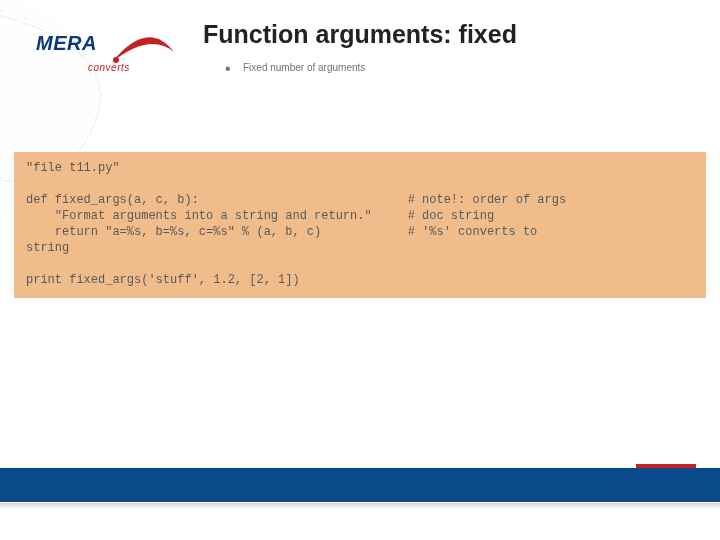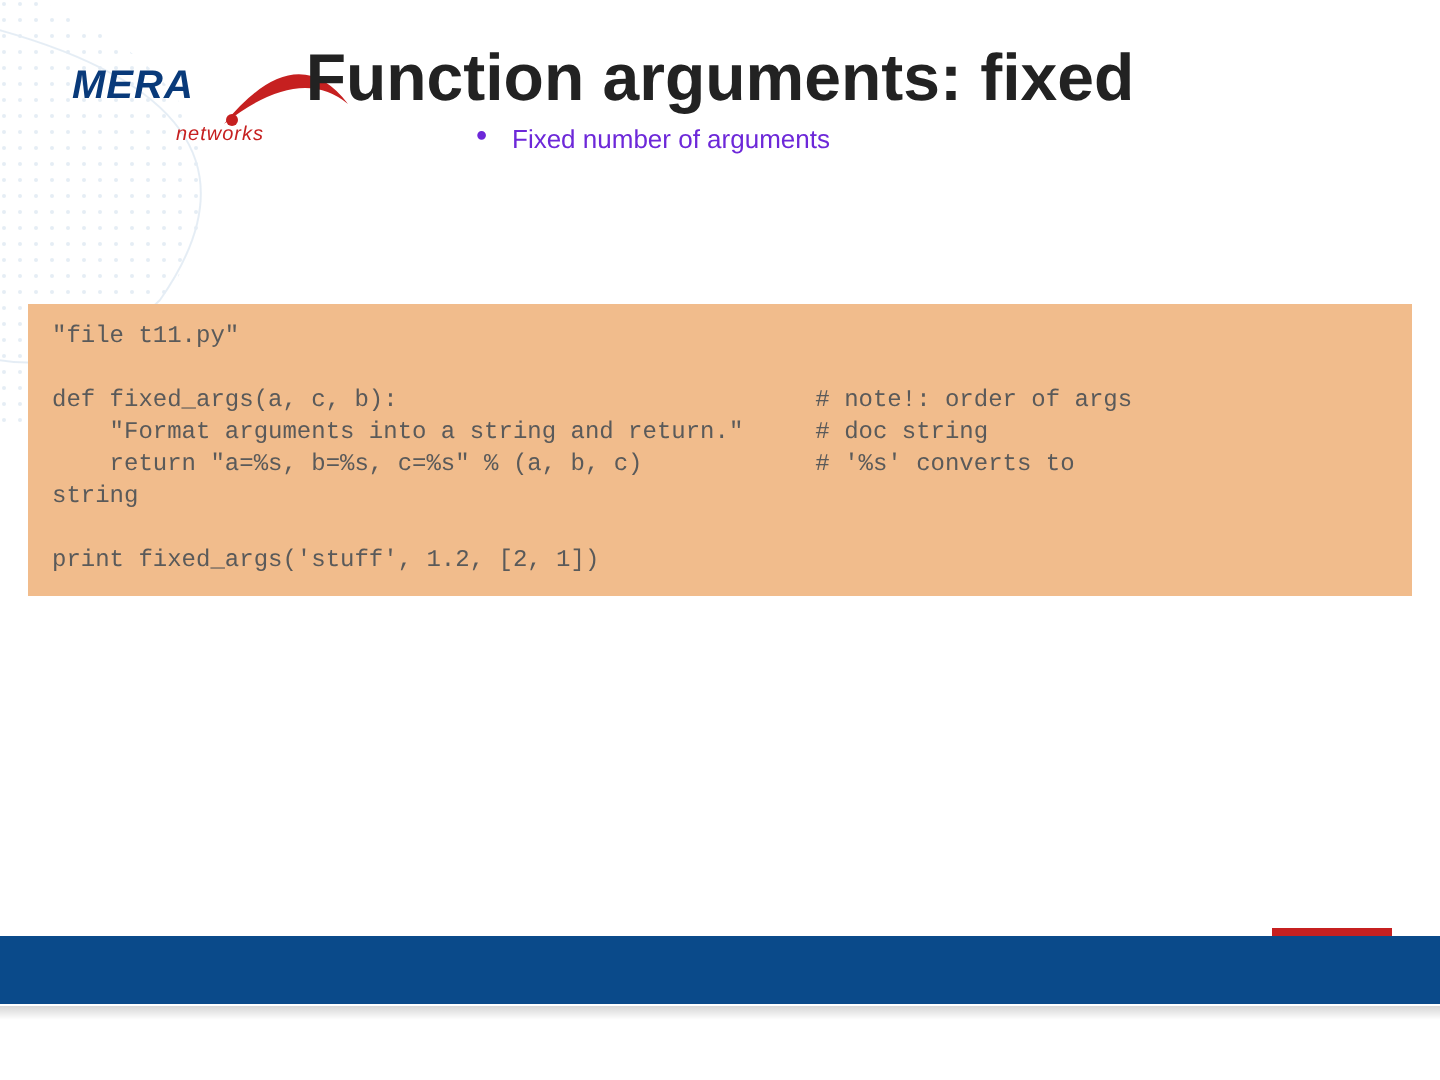--- a/index.html
+++ b/index.html
@@ -48,30 +48,30 @@
     font-size: 10px;
     font-style: italic;
     color: #c62020;
     letter-spacing: 0.5px;
   }
   .title {
     position: absolute;
     top: 20px;
     left: 0; right: 0;
     text-align: center;
-    font-size: 33px;
+    font-size: 25px;
     color: #222;
     z-index: 3;
   }
   .bullets {
     position: absolute;
     top: 62px;
-    left: 238px;
-    font-size: 13px;
-    color: #6d28d9;
+    left: 225px;
+    font-size: 10px;
+    color: #737373;
     z-index: 3;
     list-style: none;
   }
   .bullets li {
     margin-bottom: 6px;
     position: relative;
     padding-left: 18px;
   }
   .bullets li::before {
     content: "•";
@@ -132,21 +132,21 @@
   <path d="M -40 -20 Q 180 40 60 180 Q 0 240 -60 200 Z" fill="url(#dots)"></path>
   <path d="M -20 10 Q 150 50 80 150 Q 30 200 -30 170" fill="none" stroke="#5a8fbf" stroke-width="1"></path>
 </svg>
 
 <div class="logo">
   <span class="logo-text">MERA</span>
   <svg class="logo-swoosh" viewBox="0 0 70 50">
     <path d="M 4 36 Q 40 -8 66 26 Q 42 6 4 36 Z" fill="#c62020"></path>
     <circle cx="8" cy="34" r="3" fill="#c62020"></circle>
   </svg>
-  <span class="logo-sub">networks</span>
+  <span class="logo-sub">converts</span>
 </div>
 
 <h1 class="title">Function arguments: fixed</h1>
 
 <ul class="bullets">
   <li>Fixed number of arguments</li>
 </ul>
 
 <div class="code-block">"file t11.py"
 

